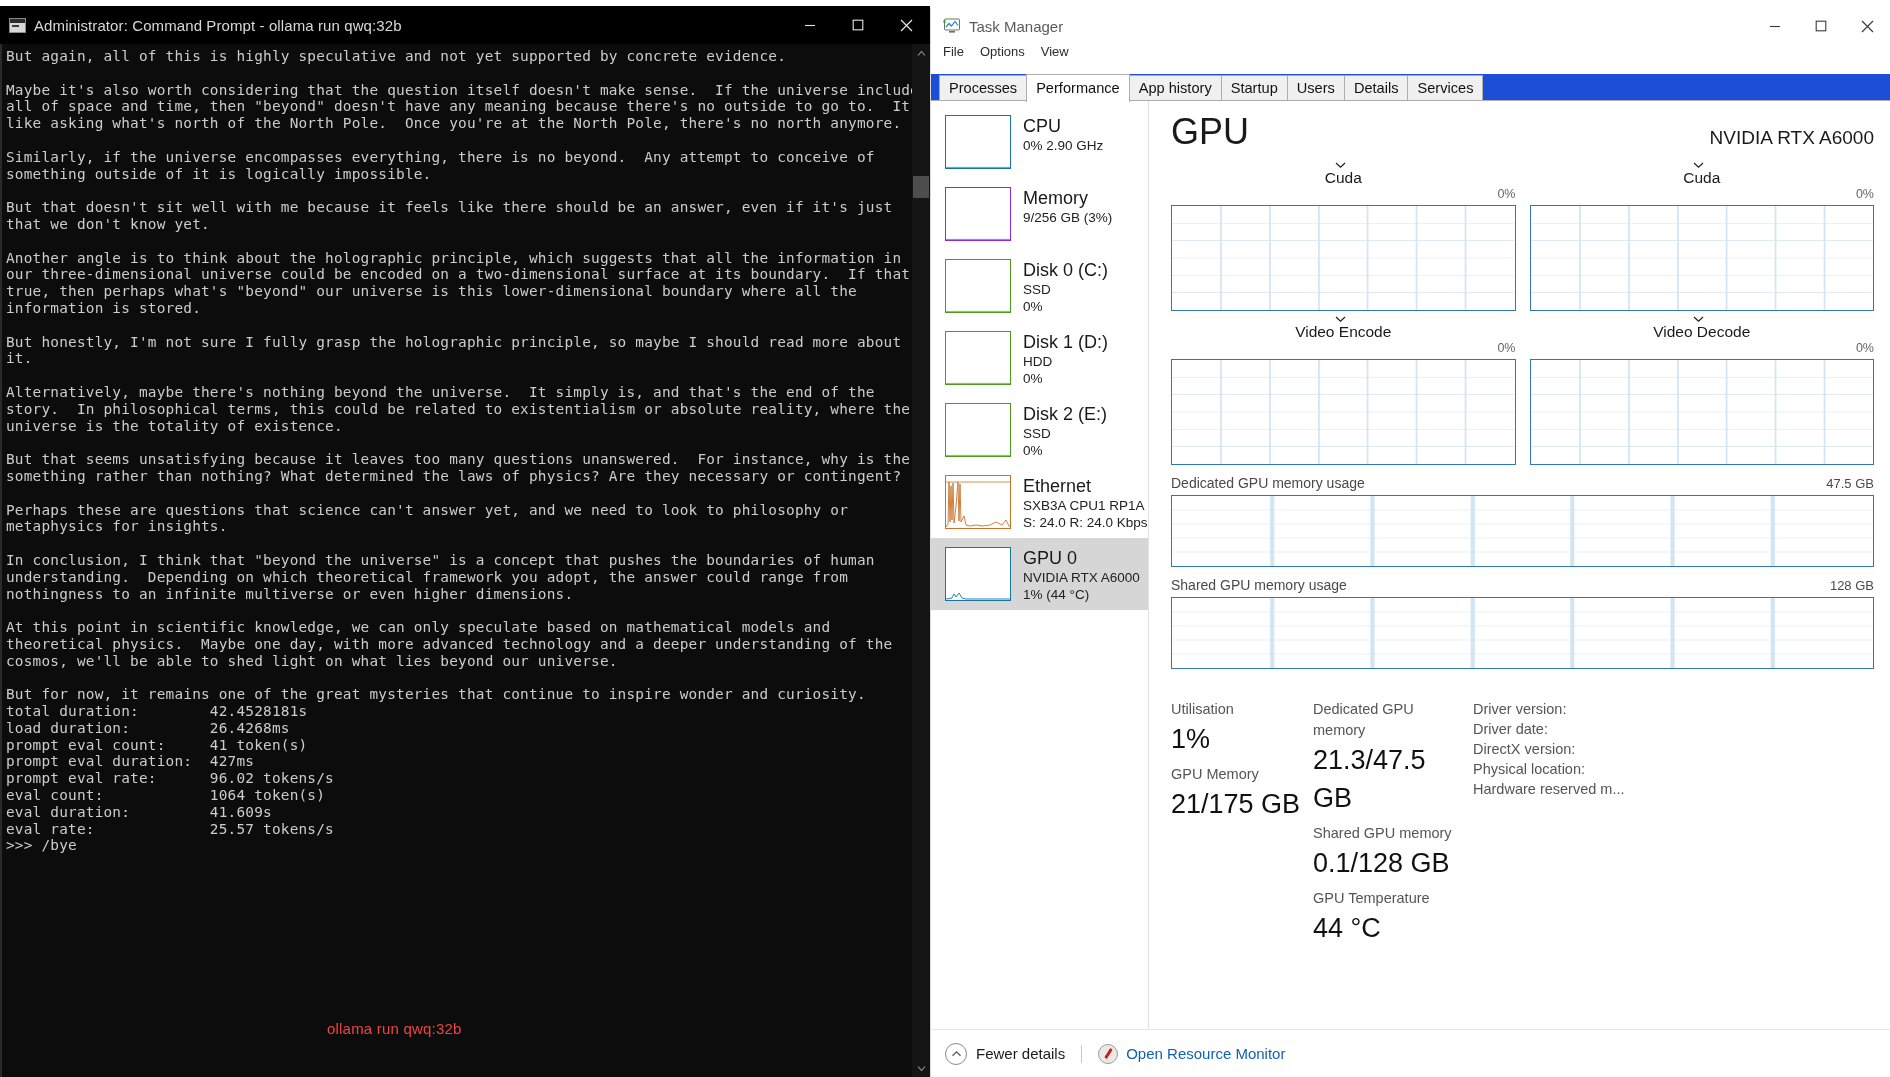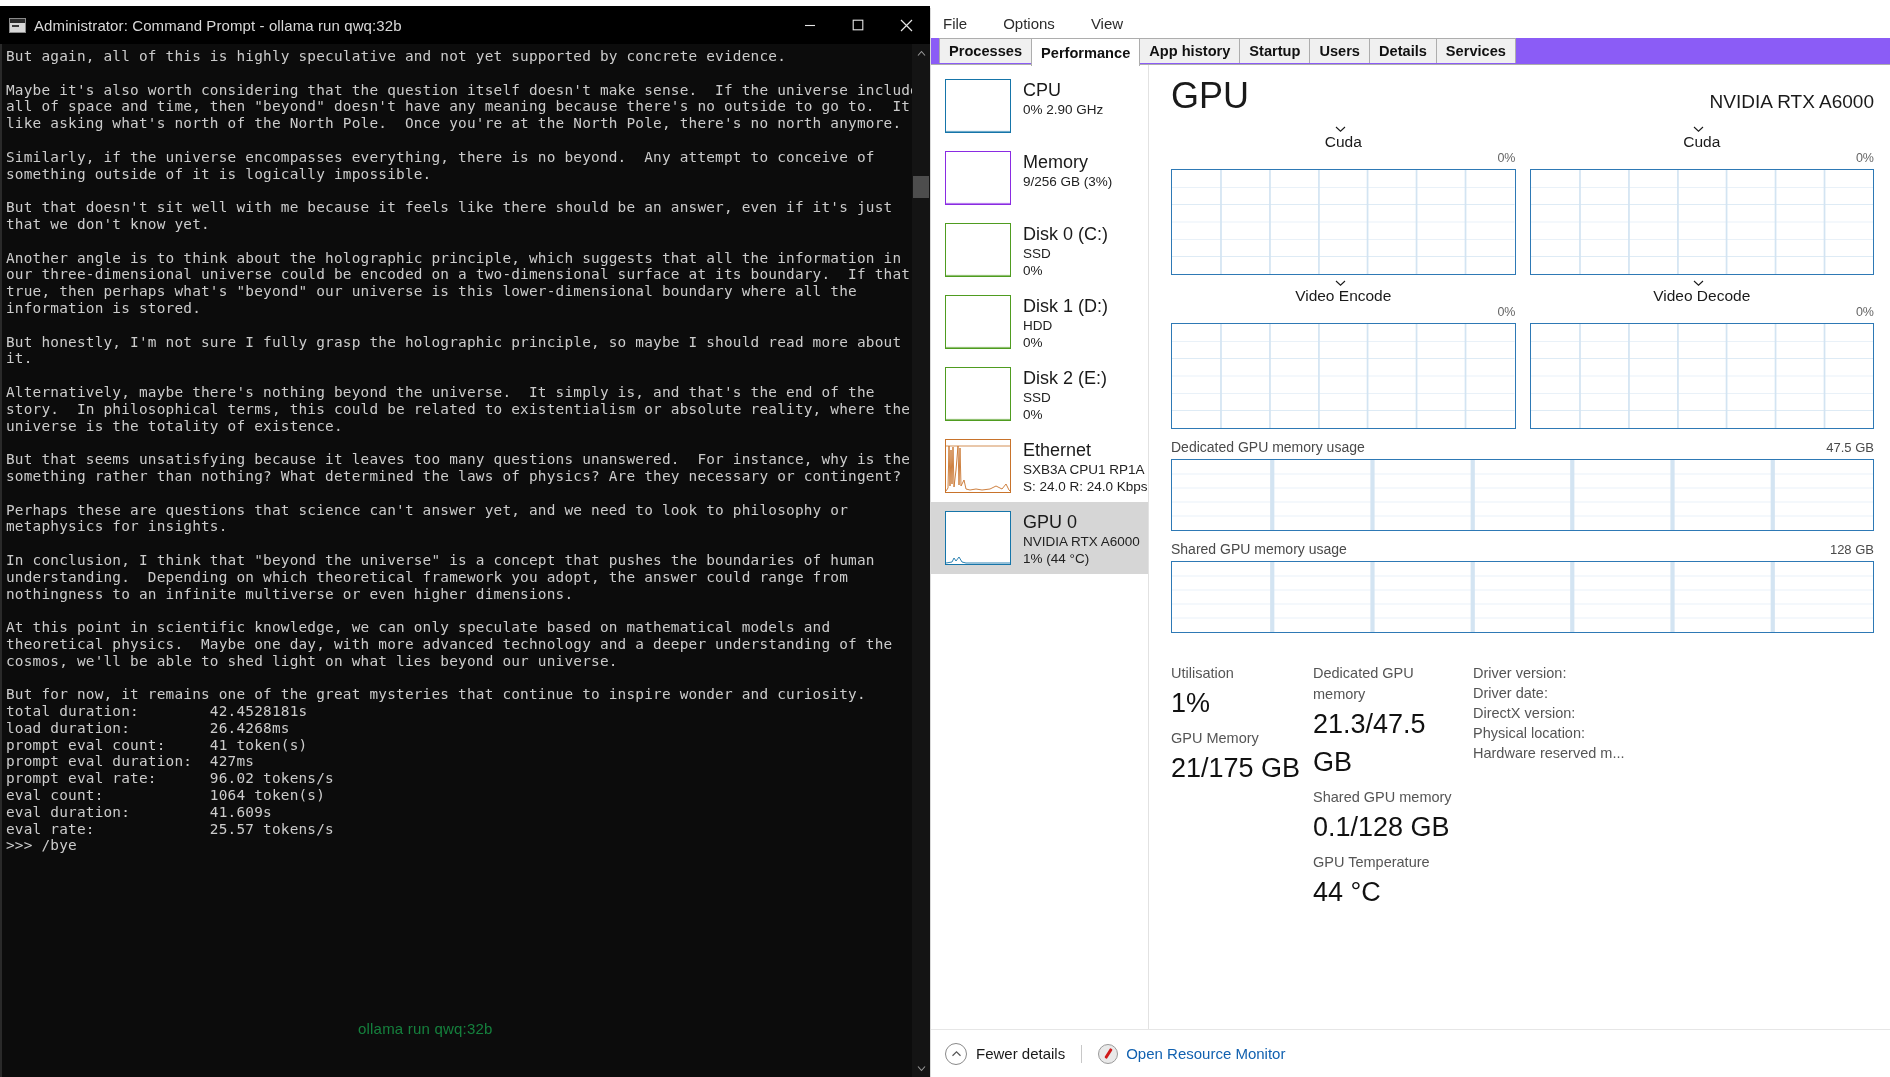--- a/index.html
+++ b/index.html
@@ -86,26 +86,26 @@
     height: 36px; flex: 0 0 36px; display: flex; align-items: center;
     background: #ffffff;
   }
   #tm-app-icon {
     width: 18px; height: 16px; margin: 0 8px 0 12px; position: relative; flex:0 0 auto;
   }
   #tm-title { font-size: 15px; color: #5b5b5b; }
   #tm-winbtns { margin-left:auto; display:flex; }
   .twbtn { width: 46px; height:36px; display:flex; align-items:center; justify-content:center; color:#3a3a3a; }
   #tm-menubar {
-    height: 30px; flex: 0 0 30px; display: flex; align-items: center;
-    padding-left: 12px; gap: 36px; font-size: 15px; color: #2b2b2b;
+    height: 30px; flex: 0 0 30px; display: flex; align-items: flex-start;
+    padding-left: 12px; gap: 16px; font-size: 13px; color: #2b2b2b;
   }
   #tm-tabs {
-    flex: 0 0 27px; height: 27px; display: flex; align-items: flex-start;
-    padding-left: 8px; border-bottom: 1px solid #adadad; background: #8b5cf6; font-weight: bold;
+    flex: 0 0 27px; height: 27px; display: flex; align-items: center;
+    padding-left: 8px; border-bottom: 1px solid #adadad; background: #1d4ed8;
   }
   .tm-tab {
     height: 25px; padding: 0 9px; font-size: 14.6px; color: #111;
     display: flex; align-items: center;
     border: 1px solid #adadad; border-bottom: none; background: #f0f0f0;
     margin-right: -1px;
   }
   .tm-tab.active {
     background: #ffffff; height: 28px; margin-bottom: -1px; position: relative; z-index: 2;
   }
@@ -249,39 +249,67 @@
 But for now, it remains one of the great mysteries that continue to inspire wonder and curiosity.
 </span><span id="console-stats"><span>total duration:        42.4528181s
 load duration:         26.4268ms
 prompt eval count:     41 token(s)
 prompt eval duration:  427ms
 prompt eval rate:      96.02 tokens/s
 eval count:            1064 token(s)
 eval duration:         41.609s
 eval rate:             25.57 tokens/s
 </span><span>&gt;&gt;&gt; /bye
-</span></span><span class="red-note" style="position: absolute; left: 356px; top: 977px; color: #15803d;">ollama run qwq:32b</span></div>
+</span></span><span class="red-note" style="position: absolute; left: 325px; top: 977px; color: #ef4444;">ollama run qwq:32b</span></div>
       <div id="console-scrollbar">
         <div class="sb-arrow">
           <svg width="9" height="7" viewBox="0 0 9 7">
               <path d="M1 5.5 L4.5 1.5 L8 5.5" fill="none" stroke="#9a9a9a" stroke-width="1.1"></path>
             </svg>
         </div>
         <div id="console-thumb"></div>
         <div class="sb-arrow" id="sb-bottom">
           <svg width="9" height="7" viewBox="0 0 9 7">
               <path d="M1 1.5 L4.5 5.5 L8 1.5" fill="none" stroke="#9a9a9a" stroke-width="1.1"></path>
             </svg>
         </div>
       </div>
     </div>
   </div>
 
   <div id="taskmgr">
 
+    <div id="tm-titlebar">
+      <div id="tm-app-icon">
+        <svg width="18" height="16" viewBox="0 0 18 16">
+          <rect x="1.5" y="1" width="15" height="11" rx="1" fill="#fff" stroke="#6f6f6f" stroke-width="1"></rect>
+          <path d="M3 9 L6 5.5 L8.5 8 L12 3.5 L15 7.5" fill="none" stroke="#1a8ac4" stroke-width="1.2"></path>
+          <rect x="6" y="13" width="6" height="1.6" fill="#6f6f6f"></rect>
+          <rect x="0.5" y="2" width="2" height="3" fill="#3aa33a"></rect>
+        </svg>
+      </div>
+      <div id="tm-title">Task Manager</div>
+      <div id="tm-winbtns">
+        <div class="twbtn">
+          <svg width="12" height="12" viewBox="0 0 12 12">
+              <path d="M1 6.5 H11" stroke="#3a3a3a" stroke-width="1.1"></path>
+            </svg>
+        </div>
+        <div class="twbtn">
+          <svg width="12" height="12" viewBox="0 0 12 12">
+              <rect x="1.2" y="1.2" width="9.6" height="9.6" fill="none" stroke="#3a3a3a" stroke-width="1.1"></rect>
+            </svg>
+        </div>
+        <div class="twbtn">
+          <svg width="13" height="13" viewBox="0 0 13 13">
+              <path d="M1 1 L12 12 M12 1 L1 12" stroke="#3a3a3a" stroke-width="1.2"></path>
+            </svg>
+        </div>
+      </div>
+    </div>
 
     <div id="tm-menubar">
       <span>File</span>
       <span>Options</span>
       <span>View</span>
     </div>
 
     <div id="tm-tabs">
         <div class="tm-tab">
           <span>Processes</span>

